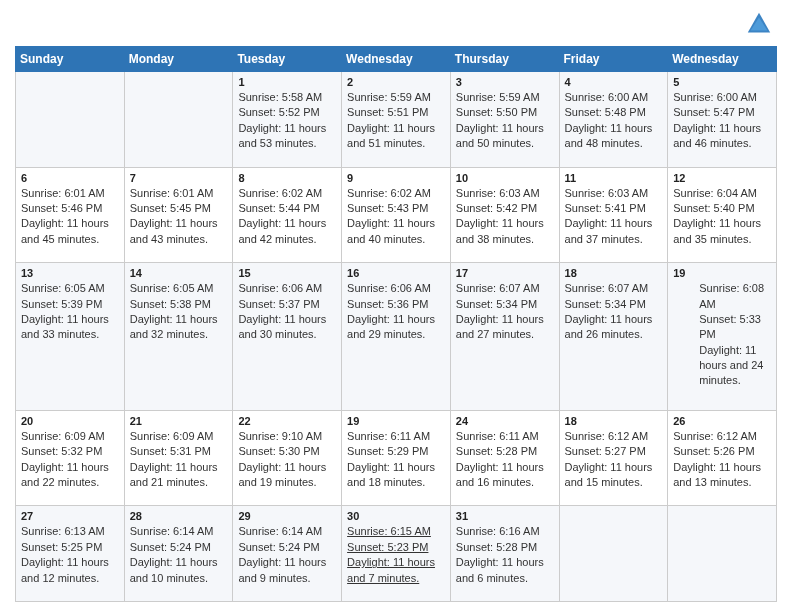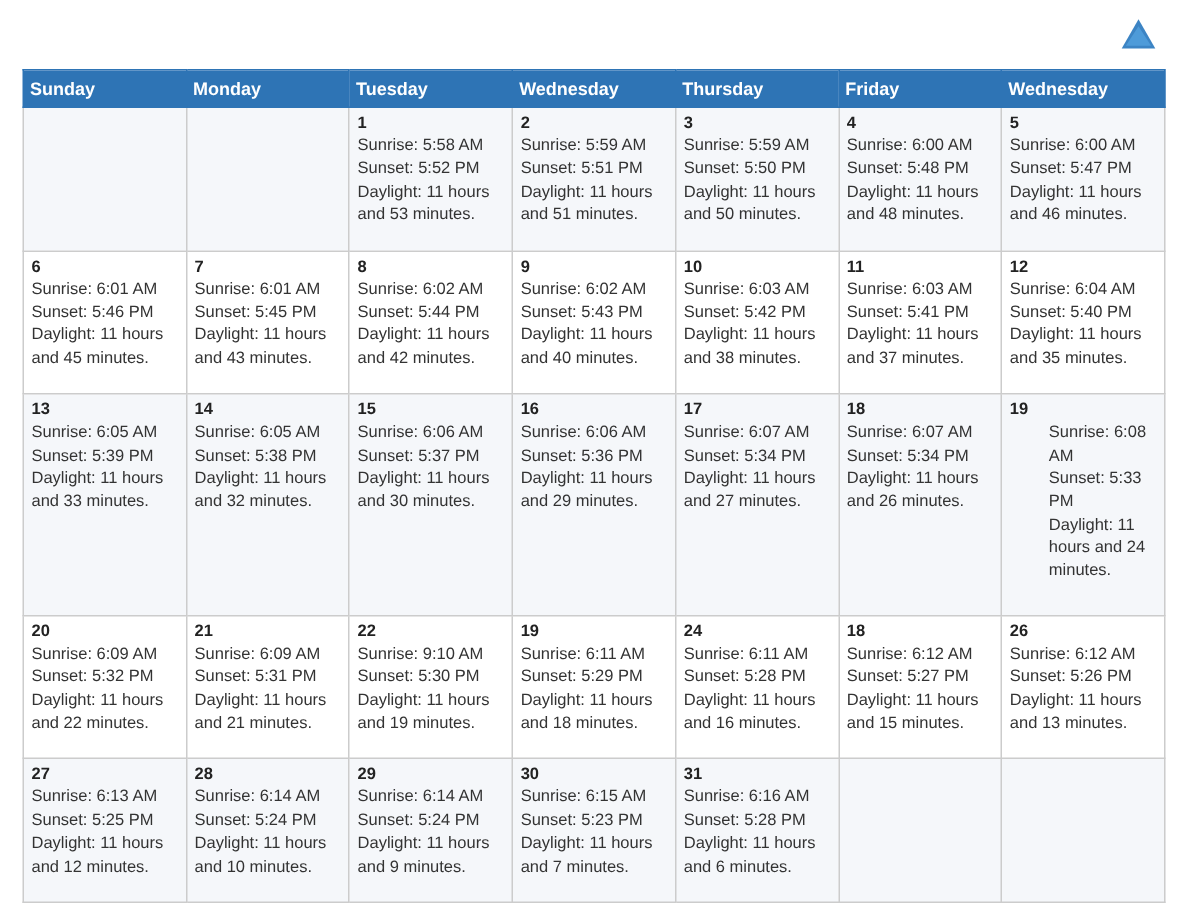--- a/index.html
+++ b/index.html
@@ -311,21 +311,21 @@
 Daylight: 11 hours and 10 minutes.</div>
           </td>
           <td>
             <span class="day-num">29</span>
             <div class="cell-info" style="white-space: pre-line;">Sunrise: 6:14 AM
 Sunset: 5:24 PM
 Daylight: 11 hours and 9 minutes.</div>
           </td>
           <td>
             <span class="day-num">30</span>
-            <div class="cell-info" style="white-space: pre-line;">Sunrise: 6:15 AM
+            <div class="cell-info" style="white-space: pre-line; text-decoration: underline;">Sunrise: 6:15 AM
 Sunset: 5:23 PM
 Daylight: 11 hours and 7 minutes.</div>
           </td>
           <td>
             <span class="day-num">31</span>
             <div class="cell-info" style="white-space: pre-line;">Sunrise: 6:16 AM
 Sunset: 5:28 PM
 Daylight: 11 hours and 6 minutes.</div>
           </td>
           <td class="empty"></td>

